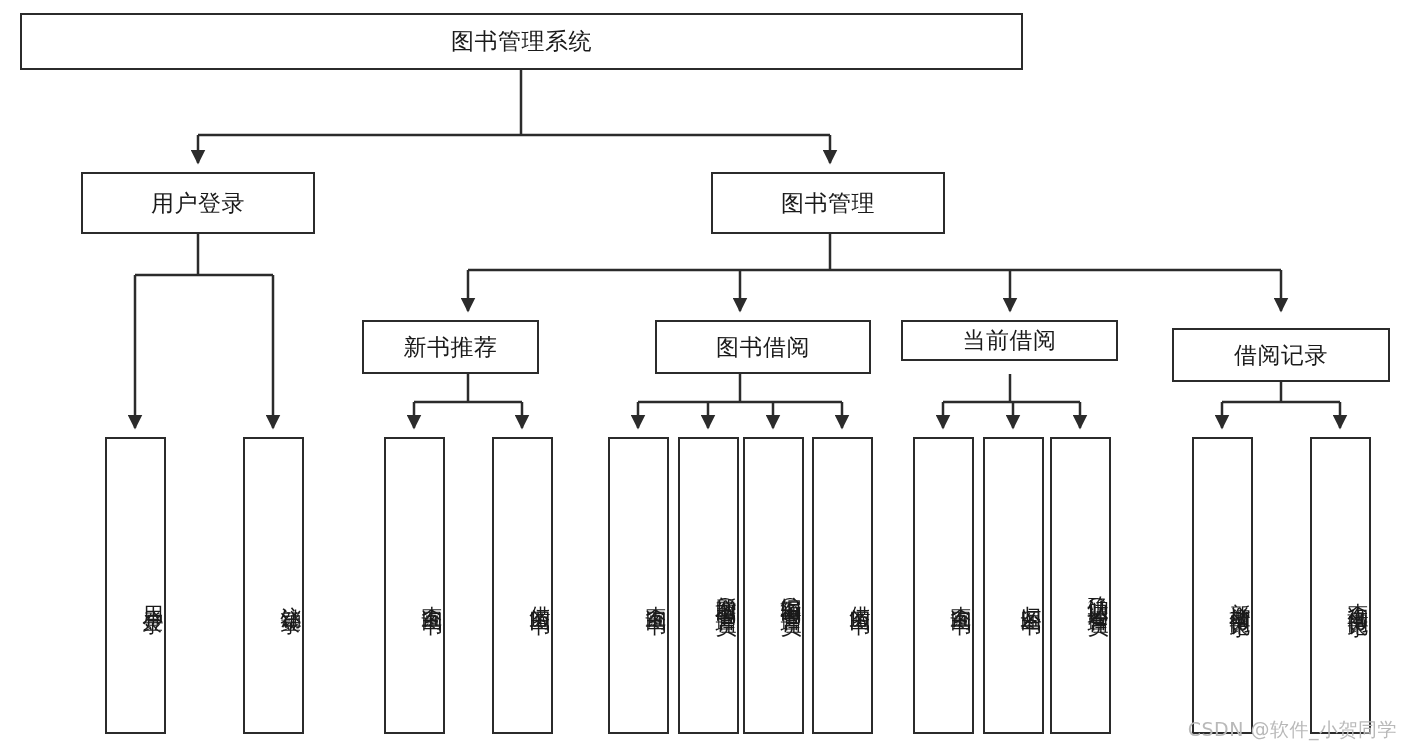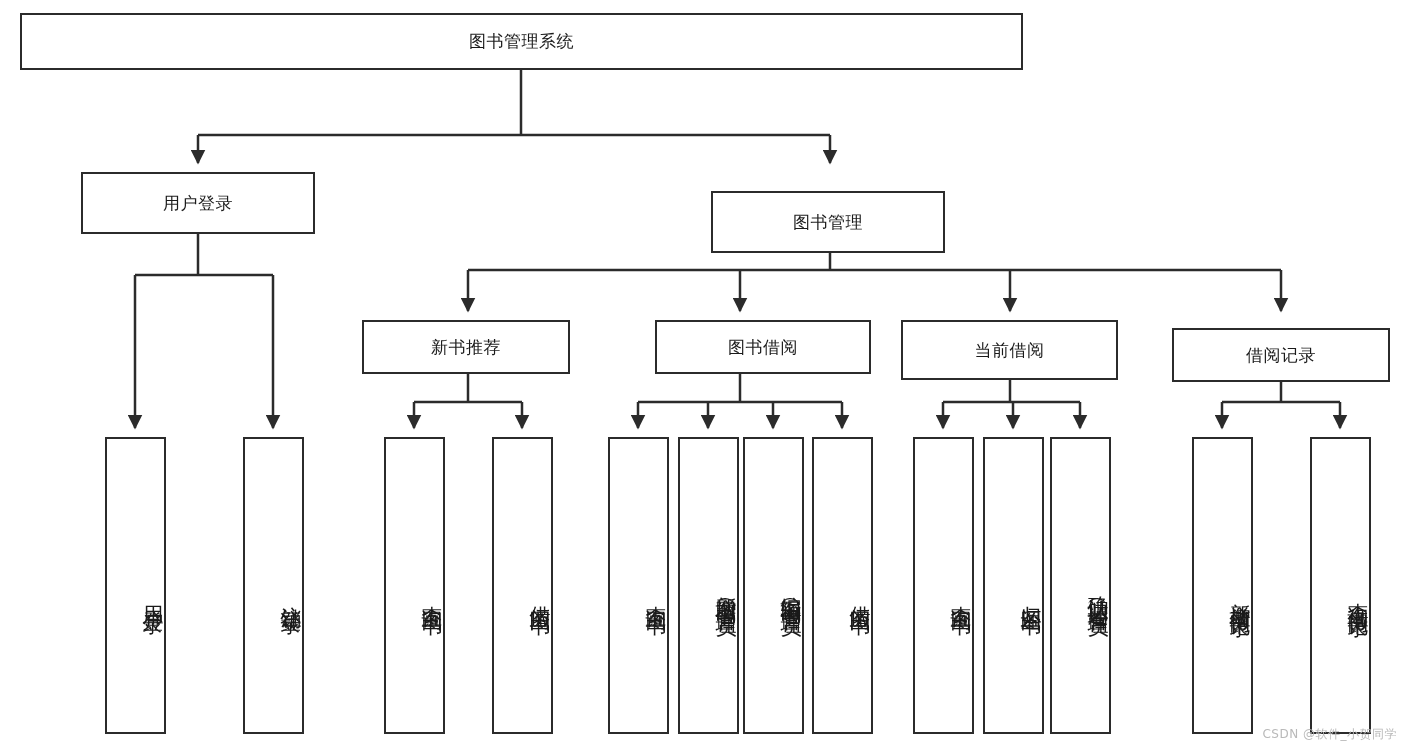--- a/index.html
+++ b/index.html
@@ -29,21 +29,21 @@
     position: absolute;
     box-sizing: border-box;
     background: #ffffff;
     border: 2px solid #2b2b2b;
     display: flex;
     align-items: center;
     justify-content: center;
     color: #1a1a1a;
   }
   .node.horiz {
-    font-size: 17px;
+    font-size: 23px;
     letter-spacing: 0.5px;
   }
   .node.vert {
     writing-mode: vertical-rl;
     text-orientation: upright;
     font-size: 21px;
     letter-spacing: 3px;
     align-items: flex-start;
     justify-content: center;
     padding-top: 18px;
@@ -57,21 +57,21 @@
     white-space: pre;
   }
   .node.vert .label {
     writing-mode: vertical-rl;
     text-orientation: upright;
   }
   #watermark {
     position: absolute;
     right: 8px;
     bottom: 4px;
-    font-size: 12px;
+    font-size: 19px;
     color: #b9b9b9;
     letter-spacing: 0.5px;
     white-space: nowrap;
     user-select: none;
   }
 </style>
 </head>
 <body>
 
 <div id="canvas">
@@ -126,31 +126,31 @@
     </g>
   </svg>
 
   <div class="node horiz" style="left:20px; top:13px; width:1003px; height:57px;">
     <span class="label">图书管理系统</span>
   </div>
 
   <div class="node horiz" style="left:81px; top:172px; width:234px; height:62px;">
     <span class="label">用户登录</span>
   </div>
-  <div class="node horiz" style="left:711px; top:172px; width:234px; height:62px;margin-top:19px;">
+  <div class="node horiz" style="left:711px; top:172px; width:234px; height:62px;">
     <span class="label">图书管理</span>
   </div>
 
-  <div class="node horiz" style="left:362px; top:320px; width:208px; height:54px;">
+  <div class="node horiz" style="left:362px; top:320px; width:177px; height:54px;">
     <span class="label">新书推荐</span>
   </div>
   <div class="node horiz" style="left:632px; top:320px; width:216px; height:54px;margin-left:23px;">
     <span class="label">图书借阅</span>
   </div>
-  <div class="node horiz" style="left:901px; top:320px; width:217px; height:60px;">
+  <div class="node horiz" style="left:901px; top:320px; width:217px; height:41px;">
     <span class="label">当前借阅</span>
   </div>
   <div class="node horiz" style="left:1172px; top:320px; width:218px; height:54px;margin-top:8px;">
     <span class="label">借阅记录</span>
   </div>
 
   <div class="node vert" style="left:105px; top:437px; width:61px; height:297px;">
     <span class="label">用户登录</span>
   </div>
   <div class="node vert" style="left:243px; top:437px; width:61px; height:297px;">

